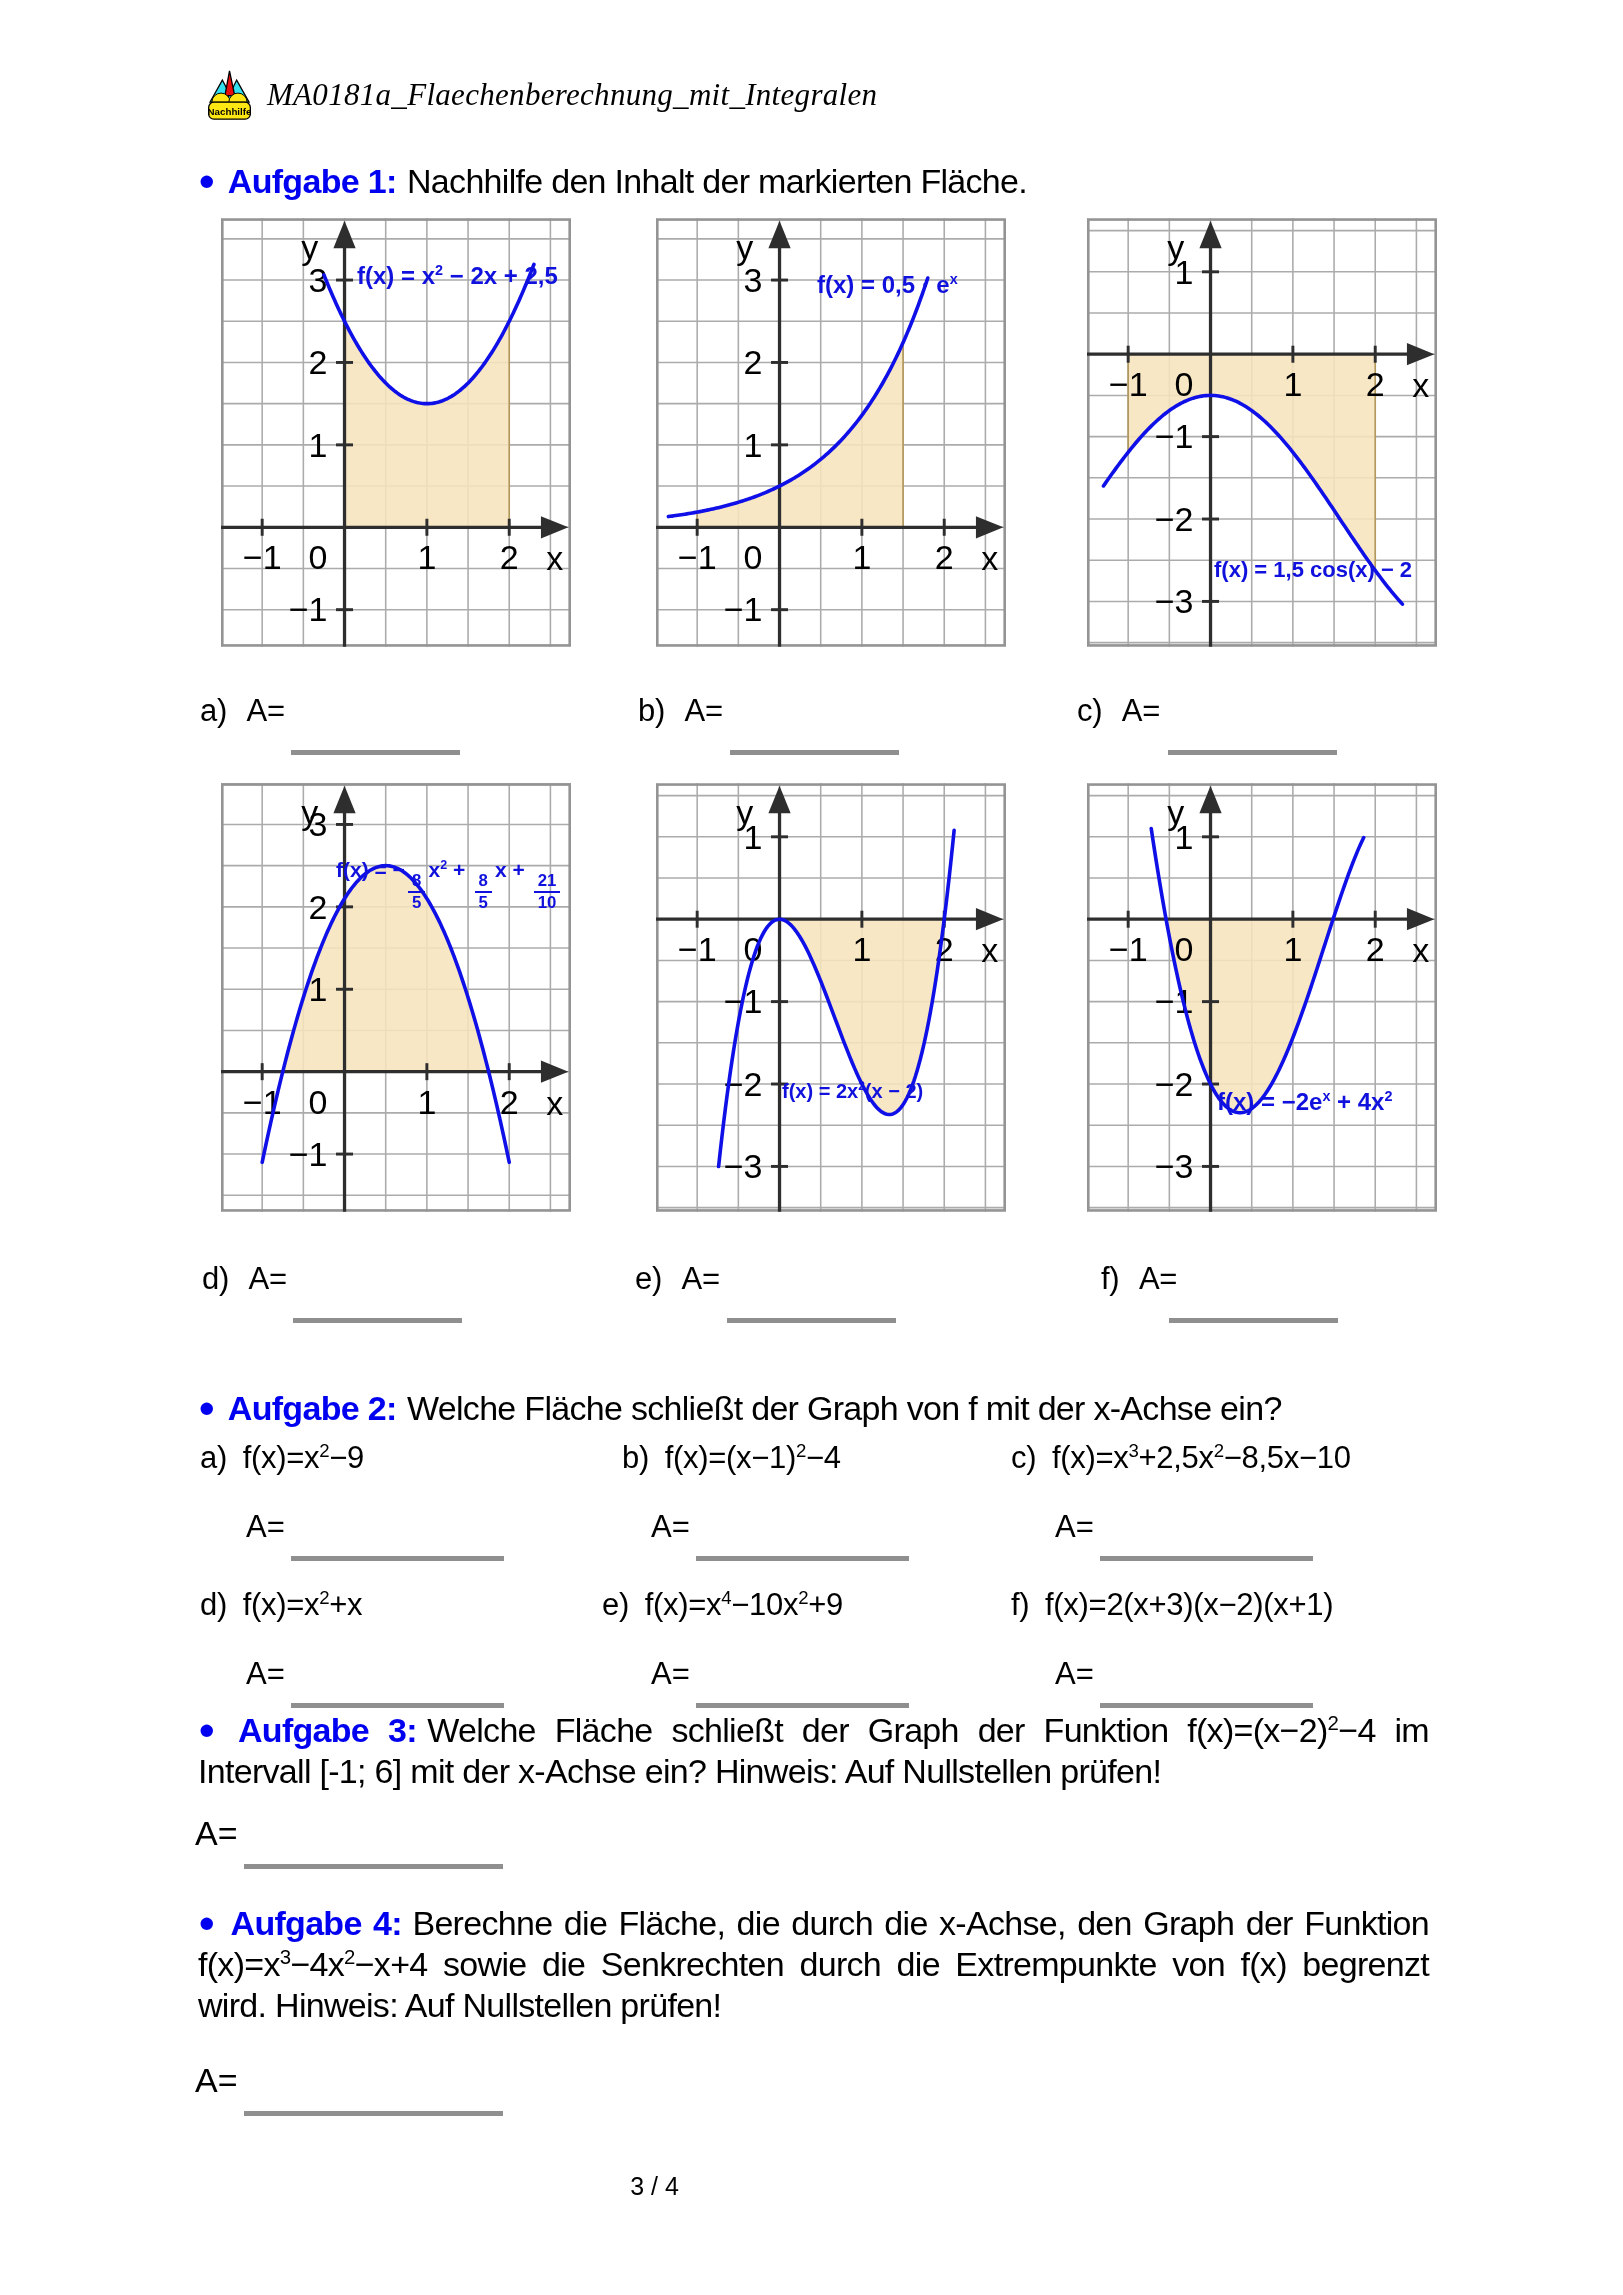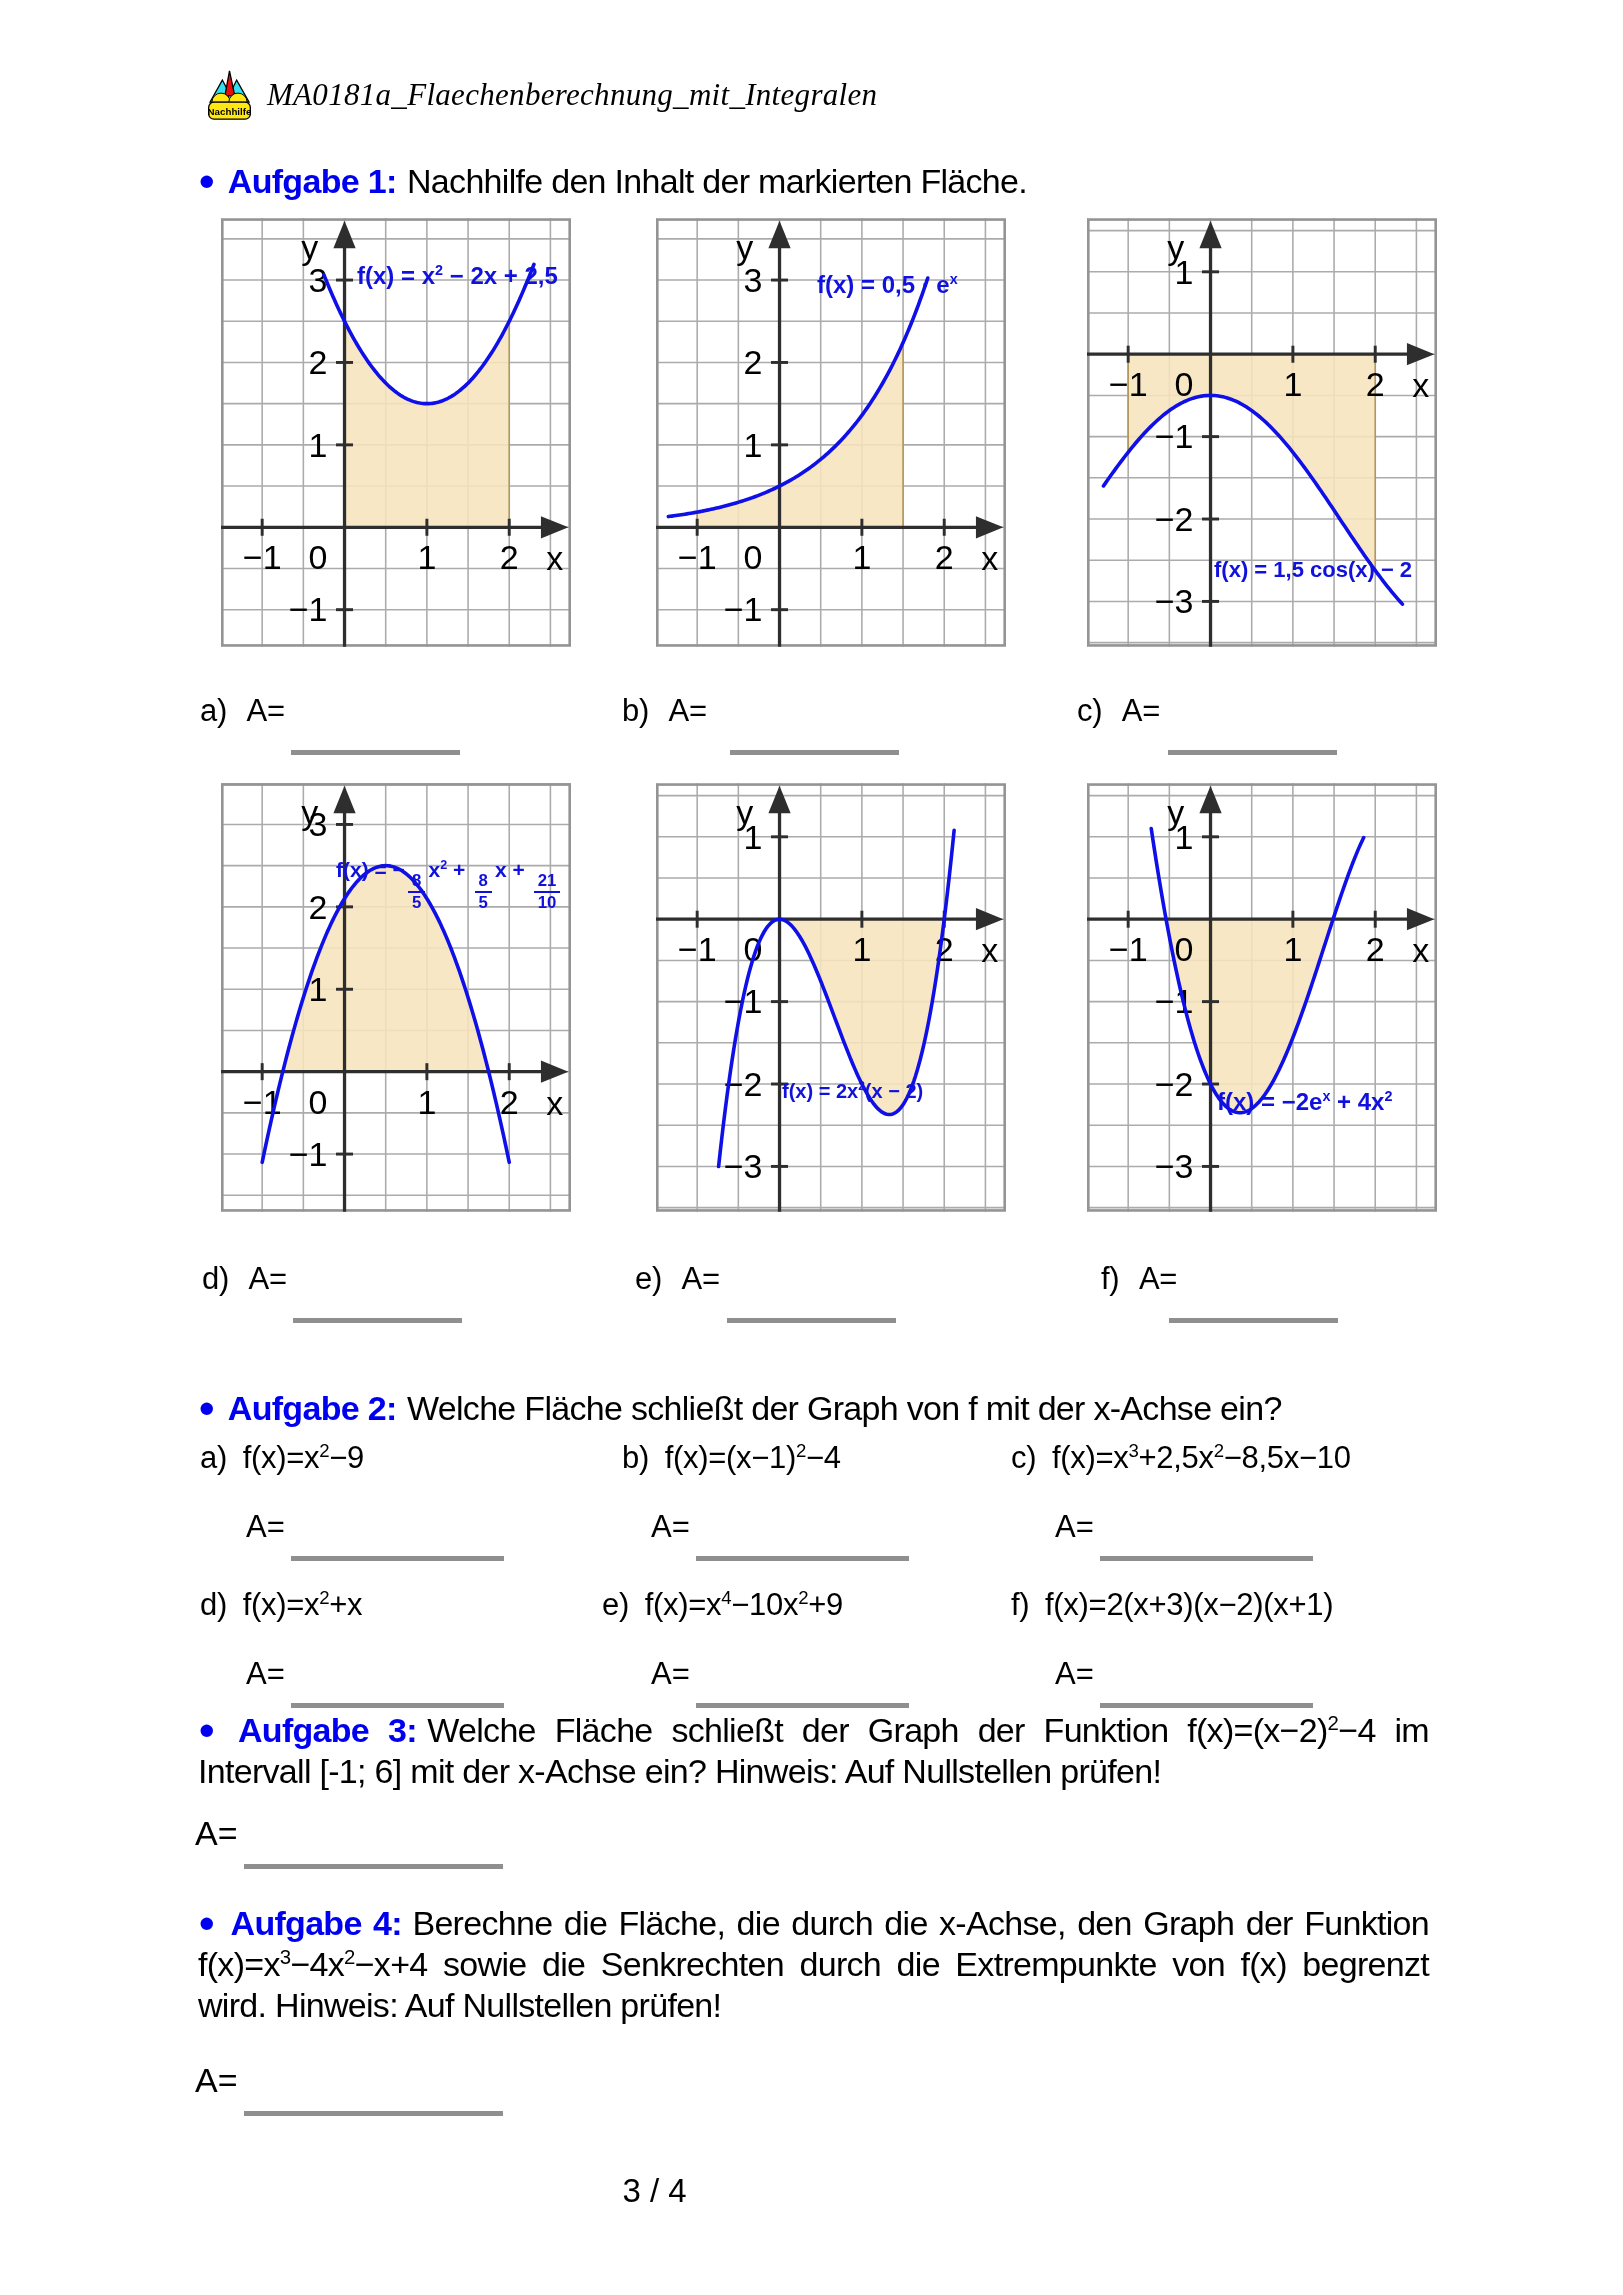--- a/index.html
+++ b/index.html
@@ -42,21 +42,21 @@
   .answer-underline{position:absolute;height:4.6px;background:var(--underline);}
 
   
   .fn-row{position:absolute;font-size:31px;white-space:nowrap;letter-spacing:-0.3px;}
   .fn-row .item-label{margin-right:15.7px;}
   .fn-answer{position:absolute;font-size:31px;white-space:nowrap;}
   .blank{display:inline-block;height:4.6px;background:var(--underline);vertical-align:-23.6px;margin-left:6.5px;}
 
   .answer-line{position:absolute;font-size:34px;white-space:nowrap;}
 
-  .page-footer{position:absolute;left:0;top:2172px;width:1309px;text-align:center;font-size:33px;}
+  .page-footer{position:absolute;left:0;top:2172px;width:1309px;text-align:center;font-size:25px;}
 </style>
 </head>
 <body style="--heading-blue: #0000f0; --formula-blue: #1111dd; --underline: #8f8f8f;">
 
 <div id="brand-logo">
   <svg width="43" height="58" viewBox="0 0 66 88">
     <polygon points="3,52 22,18 40,52" fill="#34e0f0" stroke="#000" stroke-width="2"></polygon>
     <polygon points="27,52 44,18 63,52" fill="#34e0f0" stroke="#000" stroke-width="2"></polygon>
     <polygon points="26,42 33,4 41,42" fill="#e80e0e" stroke="#000" stroke-width="2"></polygon>
     <path d="M6,52 a14,14 0 0 1 28,0 Z" fill="#ffe713" stroke="#000" stroke-width="1.5"></path>
@@ -370,21 +370,21 @@
         <text x="523" y="273.83653846153845" text-anchor="end" class="tick">x</text>
         <text x="148.8235294117647" y="62" text-anchor="end" class="tick">y</text>
         <path d="M 98.18823529411765 69.26681832837751 L 100.50806722689076 84.7470816602747 L 102.82789915966386 99.927540767279 L 105.14773109243697 114.80898464486587 L 107.46756302521008 129.39221696337307 L 109.7873949579832 143.6780563409449 L 112.1072268907563 157.66733662155292 L 114.4270588235294 171.36090715818767 L 116.74689075630252 184.75963310131695 L 119.06672268907562 197.86439569271042 L 121.38655462184873 210.67609256472844 L 123.70638655462184 223.1956380451774 L 126.02621848739494 235.42396346783553 L 128.34605042016807 247.3620174887545 L 130.66588235294117 259.0107664084433 L 132.9857142857143 270.37119450004536 L 135.3055462184874 281.4443043436189 L 137.62537815126052 292.2311171666353 L 139.9452100840336 302.7326731908102 L 142.26504201680672 312.9500319853857 L 144.58487394957982 322.88427282698274 L 146.90470588235294 332.5364950661473 L 149.22453781512604 341.9078185007142 L 151.54436974789917 350.99938375611447 L 153.86420168067227 359.8123526727568 L 156.18403361344537 368.3479087006141 L 158.50386554621846 376.6072573011486 L 160.8236974789916 384.5916263567135 L 163.1435294117647 392.302266587568 L 165.46336134453782 399.74045197664975 L 167.78319327731094 406.907480202247 L 170.10302521008404 413.8046730787185 L 172.42285714285714 420.433377005411 L 174.74268907563024 426.794963423925 L 177.06252100840337 432.8908292838875 L 179.38235294117646 438.7223975173855 L 181.7021848739496 444.2911175222254 L 184.0220168067227 449.59846565418013 L 186.34184873949582 454.6459457283917 L 188.6616806722689 459.43508953009996 L 190.98151260504204 463.96745733486995 L 193.3013445378151 468.2446384384958 L 195.62117647058824 472.2682516967606 L 197.94100840336134 476.0399460752346 L 200.26084033613446 479.56140120930036 L 202.58067226890756 482.83432797459363 L 204.90050420168066 485.86046906805393 L 207.2203361344538 488.6415995997828 L 209.5401680672269 491.17952769590954 L 211.85999999999999 493.4760951126709 L 214.1798319327731 495.5331778619113 L 216.4996638655462 497.35268684821784 L 218.81949579831934 498.9365685179048 L 221.1393277310924 500.2868055200697 L 223.45915966386553 501.4054173799444 L 225.77899159663863 502.2944611847696 L 228.09882352941176 502.95603228242675 L 230.41865546218486 503.3922649930642 L 232.73848739495799 503.6053333339587 L 235.05831932773108 503.5974517578595 L 237.3781512605042 503.3708759050645 L 239.6979831932773 502.9279033694853 L 242.0178151260504 502.27087447896025 L 244.33764705882353 501.40217309008096 L 246.65747899159663 500.32422739780185 L 248.97731092436976 499.0395107601085 L 251.29714285714283 497.55054253802405 L 253.61697478991596 495.8598889512392 L 255.93680672268903 493.9701639496566 L 258.25663865546215 491.8840301011452 L 260.57647058823534 489.6041994958064 L 262.8963025210084 487.1334346670598 L 265.2161344537815 484.4745495298589 L 267.5359663865546 481.63041033635903 L 269.8557983193278 478.60393664935884 L 272.17563025210086 475.3981023338473 L 274.49546218487393 472.01593656699407 L 276.815294117647 468.4605248669235 L 279.1351260504202 464.7350101406244 L 281.45495798319325 460.8425937513499 L 283.7747899159664 456.7865366058703 L 286.09462184873945 452.57016026194856 L 288.4144537815126 448.1968480564135 L 290.7342857142857 443.670046254215 L 293.05411764705883 438.9932652188511 L 295.37394957983196 434.17008060456436 L 297.693781512605 429.20413457071163 L 300.01361344537816 424.09913701872136 L 302.3334453781513 418.8588668520572 L 304.6532773109244 413.487173259616 L 306.9731092436975 407.9879770229966 L 309.29294117647055 402.36527184808307 L 311.6127731092437 396.62312572139433 L 313.9326050420168 390.76568229166145 L 316.25243697478993 384.7971622771012 L 318.572268907563 378.72186489886457 L 320.89210084033607 372.54416934114505 L 323.2119327731093 366.2685362384469 L 325.5317647058824 359.8995091905135 L 327.85159663865545 353.4417163054324 L 330.1714285714285 346.89987177144303 L 332.49126050420165 340.27877745797736 L 334.81109243697483 333.58332454648036 L 337.1309243697479 326.81849519156145 L 339.450756302521 319.9893642130432 L 341.77058823529416 313.10110081948164 L 344.0904201680672 306.1589703637421 L 346.41025210084035 299.16833613122765 L 348.7300840336134 292.1346611613688 L 351.04991596638655 285.0635101029907 L 353.3697478991596 277.96055110418956 L 355.6895798319327 270.83155773735996 L 358.0094117647059 263.68241096002527 L 360.329243697479 256.51910111214056 L 362.64907563025207 249.34772995054243 L 364.96890756302514 242.17451272123887 L 367.2887394957984 235.00578027024235 L 369.60857142857145 227.8479811936648 L 371.9284033613445 220.70768402779996 L 374.2482352941176 213.59157947994348 L 376.56806722689083 206.50648270070212 L 378.8878991596639 199.4593355985692 L 381.207731092437 192.45720919754734 L 383.52756302521004 185.50730603862235 L 385.84739495798317 178.6169626259053 L 388.16722689075624 171.79365191826872 L 390.4870588235294 165.04498586732532 L 392.8068907563025 158.37871800261615 L 395.1267226890756 151.80274606487643 L 397.4465546218487 145.32511468828147 L 399.7663865546219 138.9540181325799 L 402.08621848739494 132.6978030660456 L 404.40605042016807 126.56497140018453 L 406.72588235294114 120.56418317717343 L 409.0457142857143 114.70425951099827 L 411.3655462184874 108.99418558329643 L 413.6853781512605 103.44311369492148 L 416.0052100840336 98.06036637426556 L 418.32504201680666 92.85543954339192 L 420.6448739495798 87.83800574305832 L 422.964705882353 83.01791741772409" fill="none" stroke="#0f0fe8" stroke-width="5.5" stroke-linecap="round"></path>
       </svg>
       <div class="graph-formula" style="left: 130px; top: 306px; font-size: 24px;">f(x) = −2e<sup>x</sup> + 4x<sup>2</sup></div>
     </div>
   </div>
 <div class="layer">
     <div class="answer-block" style="left: 200px; top: 693px;"><span class="item-label">a)</span><span>A=</span></div>
     <div class="answer-underline" style="left: 291px; top: 750px; width: 169px;"></div>
-    <div class="answer-block" style="left: 622px; top: 693px;"><span class="item-label">b)</span><span>A=</span></div>
+    <div class="answer-block" style="left: 638px; top: 693px;"><span class="item-label">b)</span><span>A=</span></div>
     <div class="answer-underline" style="left: 730px; top: 750px; width: 169px;"></div>
     <div class="answer-block" style="left: 1077px; top: 693px;"><span class="item-label">c)</span><span>A=</span></div>
     <div class="answer-underline" style="left: 1168px; top: 750px; width: 169px;"></div>
     <div class="answer-block" style="left: 202px; top: 1261px;"><span class="item-label">d)</span><span>A=</span></div>
     <div class="answer-underline" style="left: 293px; top: 1318px; width: 169px;"></div>
     <div class="answer-block" style="left: 635px; top: 1261px;"><span class="item-label">e)</span><span>A=</span></div>
     <div class="answer-underline" style="left: 727px; top: 1318px; width: 169px;"></div>
     <div class="answer-block" style="left: 1077px; top: 1261px; margin-left: 24px;"><span class="item-label">f)</span><span>A=</span></div>
     <div class="answer-underline" style="left: 1169px; top: 1318px; width: 169px;"></div>
   </div>

